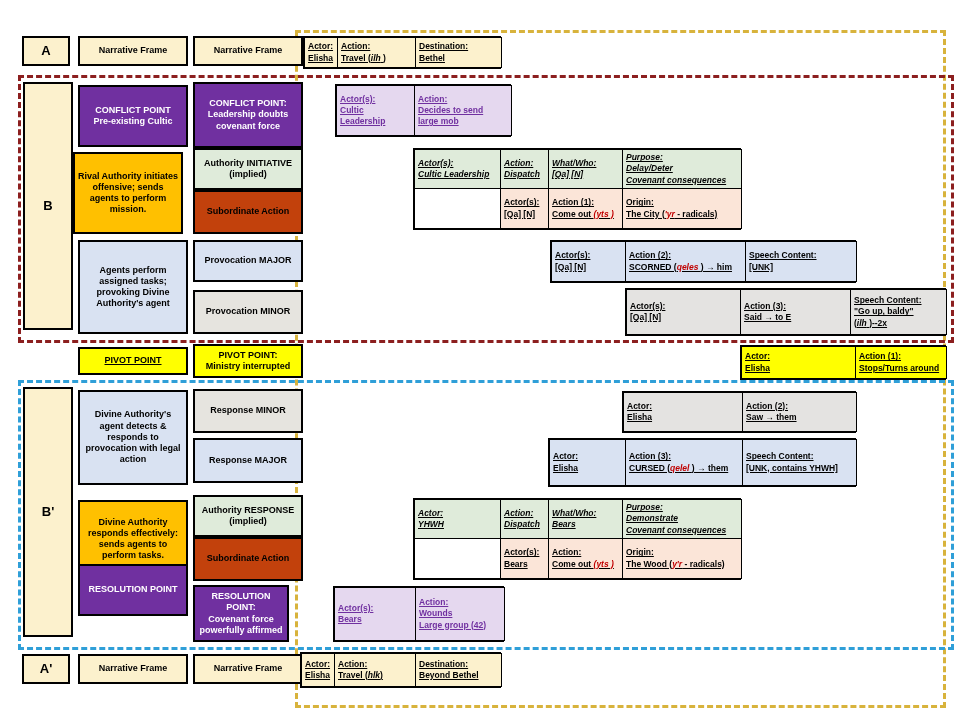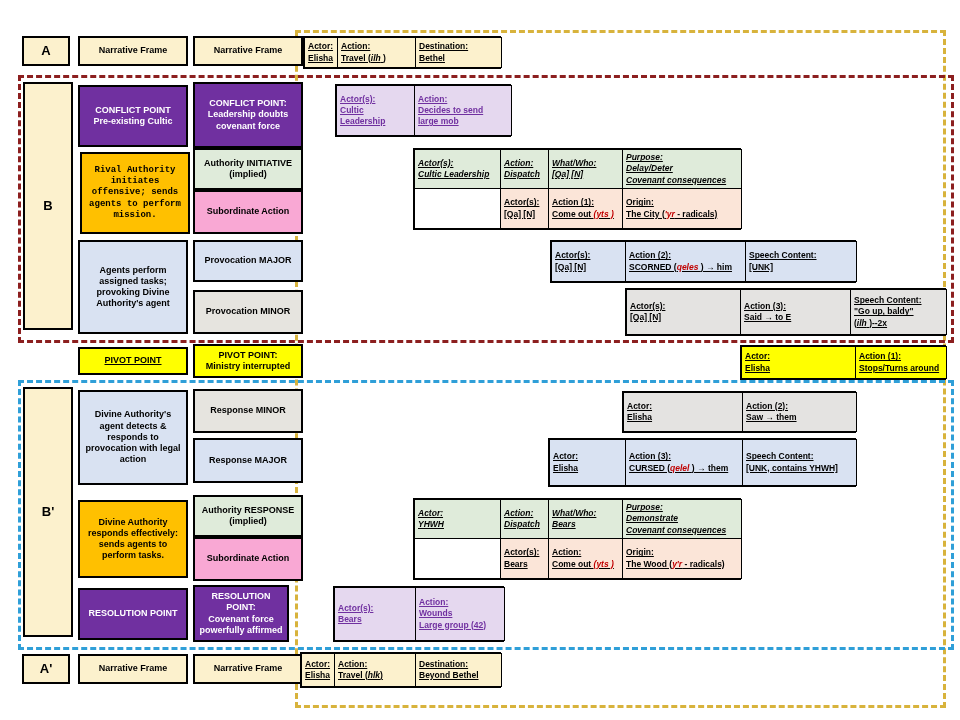--- a/index.html
+++ b/index.html
@@ -12,21 +12,21 @@
   .frame-blue{border-color:#2f9fd8;}
   
   .box{position:absolute;box-sizing:border-box;border:2px solid #000;
        display:flex;align-items:center;justify-content:center;text-align:center;
        font-size:9px;line-height:1.25;white-space:pre-line;padding:2px;}
   .lbl{font-size:13px;}
   .cream{background:#fcf1cd;color:#000;}
   .purple{background:#7030a0;color:#ffffff;}
   .orange{background:#ffc000;color:#000;}
   .green2{background:#dfebda;color:#000;}
-  .pink2{background:#f9a8d4;color:#000;}
+  .pink2{background:#c2410c;color:#000;}
   .blue2{background:#d9e2f2;color:#000;}
   .gray2{background:#e6e4df;color:#000;}
   .yellow2{background:#ffff00;color:#000;}
   
   .tbl{position:absolute;box-sizing:border-box;border:1px solid #000;}
   .trow{display:flex;}
   .trow + .trow .tcell{border-top:none;}
   .tcell{box-sizing:border-box;border:1px solid #000;flex:none;
          display:flex;flex-direction:column;justify-content:center;
          padding:2px 3px;font-size:8.5px;line-height:1.3;overflow:hidden;}
@@ -54,21 +54,21 @@
     <div class="frame frame-blue" style="left: 18px; top: 380px; width: 930px; height: 264px;"></div>
     <div class="box cream lbl" style="left: 22px; top: 36px; width: 48px; height: 30px;">A</div>
     <div class="box cream" style="left: 78px; top: 36px; width: 110px; height: 30px;">Narrative Frame</div>
     <div class="box cream" style="left: 193px; top: 36px; width: 110px; height: 30px;">Narrative Frame</div>
     <div class="box cream lbl" style="left: 23px; top: 82px; width: 50px; height: 248px;">B</div>
     <div class="box purple" style="left: 78px; top: 85px; width: 110px; height: 62px;">CONFLICT POINT
 Pre-existing Cultic</div>
     <div class="box purple" style="left: 193px; top: 82px; width: 110px; height: 66px;">CONFLICT POINT:
 Leadership doubts
 covenant force</div>
-    <div class="box orange" style="left: 80px; top: 152px; width: 110px; height: 82px; font-family: Liberation Mono, monospace;">Rival Authority initiates offensive; sends agents to perform mission.</div>
+    <div class="box orange" style="left: 73px; top: 152px; width: 110px; height: 82px;">Rival Authority initiates offensive; sends agents to perform mission.</div>
     <div class="box green2" style="left: 193px; top: 148px; width: 110px; height: 42px;">Authority INITIATIVE
 (implied)</div>
     <div class="box pink2" style="left: 193px; top: 190px; width: 110px; height: 44px;">Subordinate Action</div>
     <div class="box blue2" style="left: 78px; top: 240px; width: 110px; height: 94px;">Agents perform
 assigned tasks;
 provoking Divine
 Authority's agent</div>
     <div class="box gray2" style="left: 193px; top: 290px; width: 110px; height: 44px;">Provocation MINOR</div>
     <div class="box blue2" style="left: 193px; top: 240px; width: 110px; height: 42px;">Provocation MAJOR</div>
     <div class="box yellow2" style="left: 78px; top: 347px; width: 110px; height: 28px; text-decoration: underline;">PIVOT POINT</div>
@@ -82,21 +82,21 @@
 action</div>
     <div class="box gray2" style="left: 193px; top: 389px; width: 110px; height: 44px;">Response MINOR</div>
     <div class="box blue2" style="left: 193px; top: 438px; width: 110px; height: 45px;">Response MAJOR</div>
     <div class="box orange" style="left: 78px; top: 500px; width: 110px; height: 78px;">Divine Authority
 responds effectively:
 sends agents to
 perform tasks.</div>
     <div class="box green2" style="left: 193px; top: 495px; width: 110px; height: 42px;">Authority RESPONSE
 (implied)</div>
     <div class="box pink2" style="left: 193px; top: 537px; width: 110px; height: 44px;">Subordinate Action</div>
-    <div class="box purple" style="left: 78px; top: 588px; width: 110px; height: 52px;">RESOLUTION POINT</div>
+    <div class="box purple" style="left: 78px; top: 564px; width: 110px; height: 52px;">RESOLUTION POINT</div>
     <div class="box purple" style="left: 193px; top: 585px; width: 96px; height: 57px;">RESOLUTION POINT:
 Covenant force
 powerfully affirmed</div>
     <div class="box cream lbl" style="left: 22px; top: 654px; width: 48px; height: 30px;">A'</div>
     <div class="box cream" style="left: 78px; top: 654px; width: 110px; height: 30px;">Narrative Frame</div>
     <div class="box cream" style="left: 193px; top: 654px; width: 110px; height: 30px;">Narrative Frame</div>
     <div class="tbl" style="left: 303px; top: 36px; width: 198px;">
       <div class="trow row-cream" style="height: 31px;">
         <div class="tcell" style="width: 34px;">
           <div class="ct">Actor:</div>

